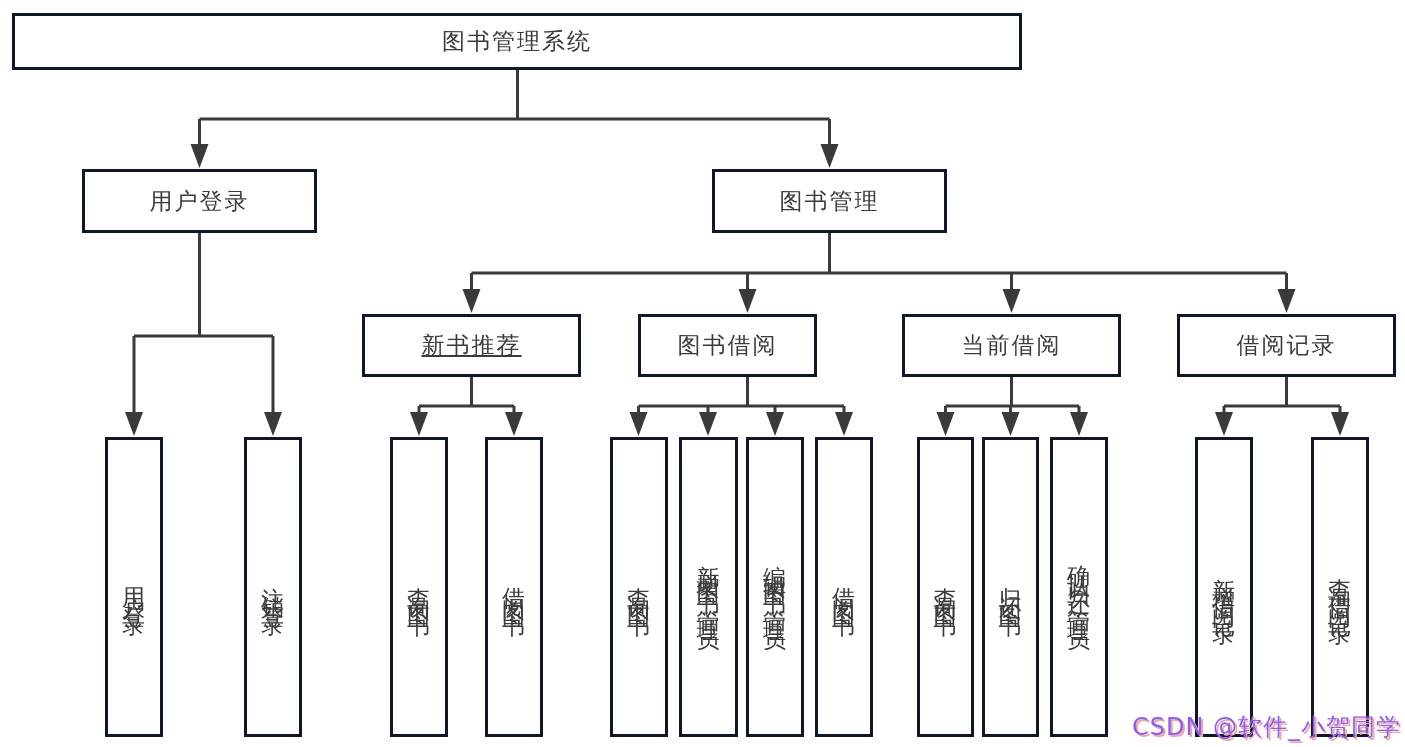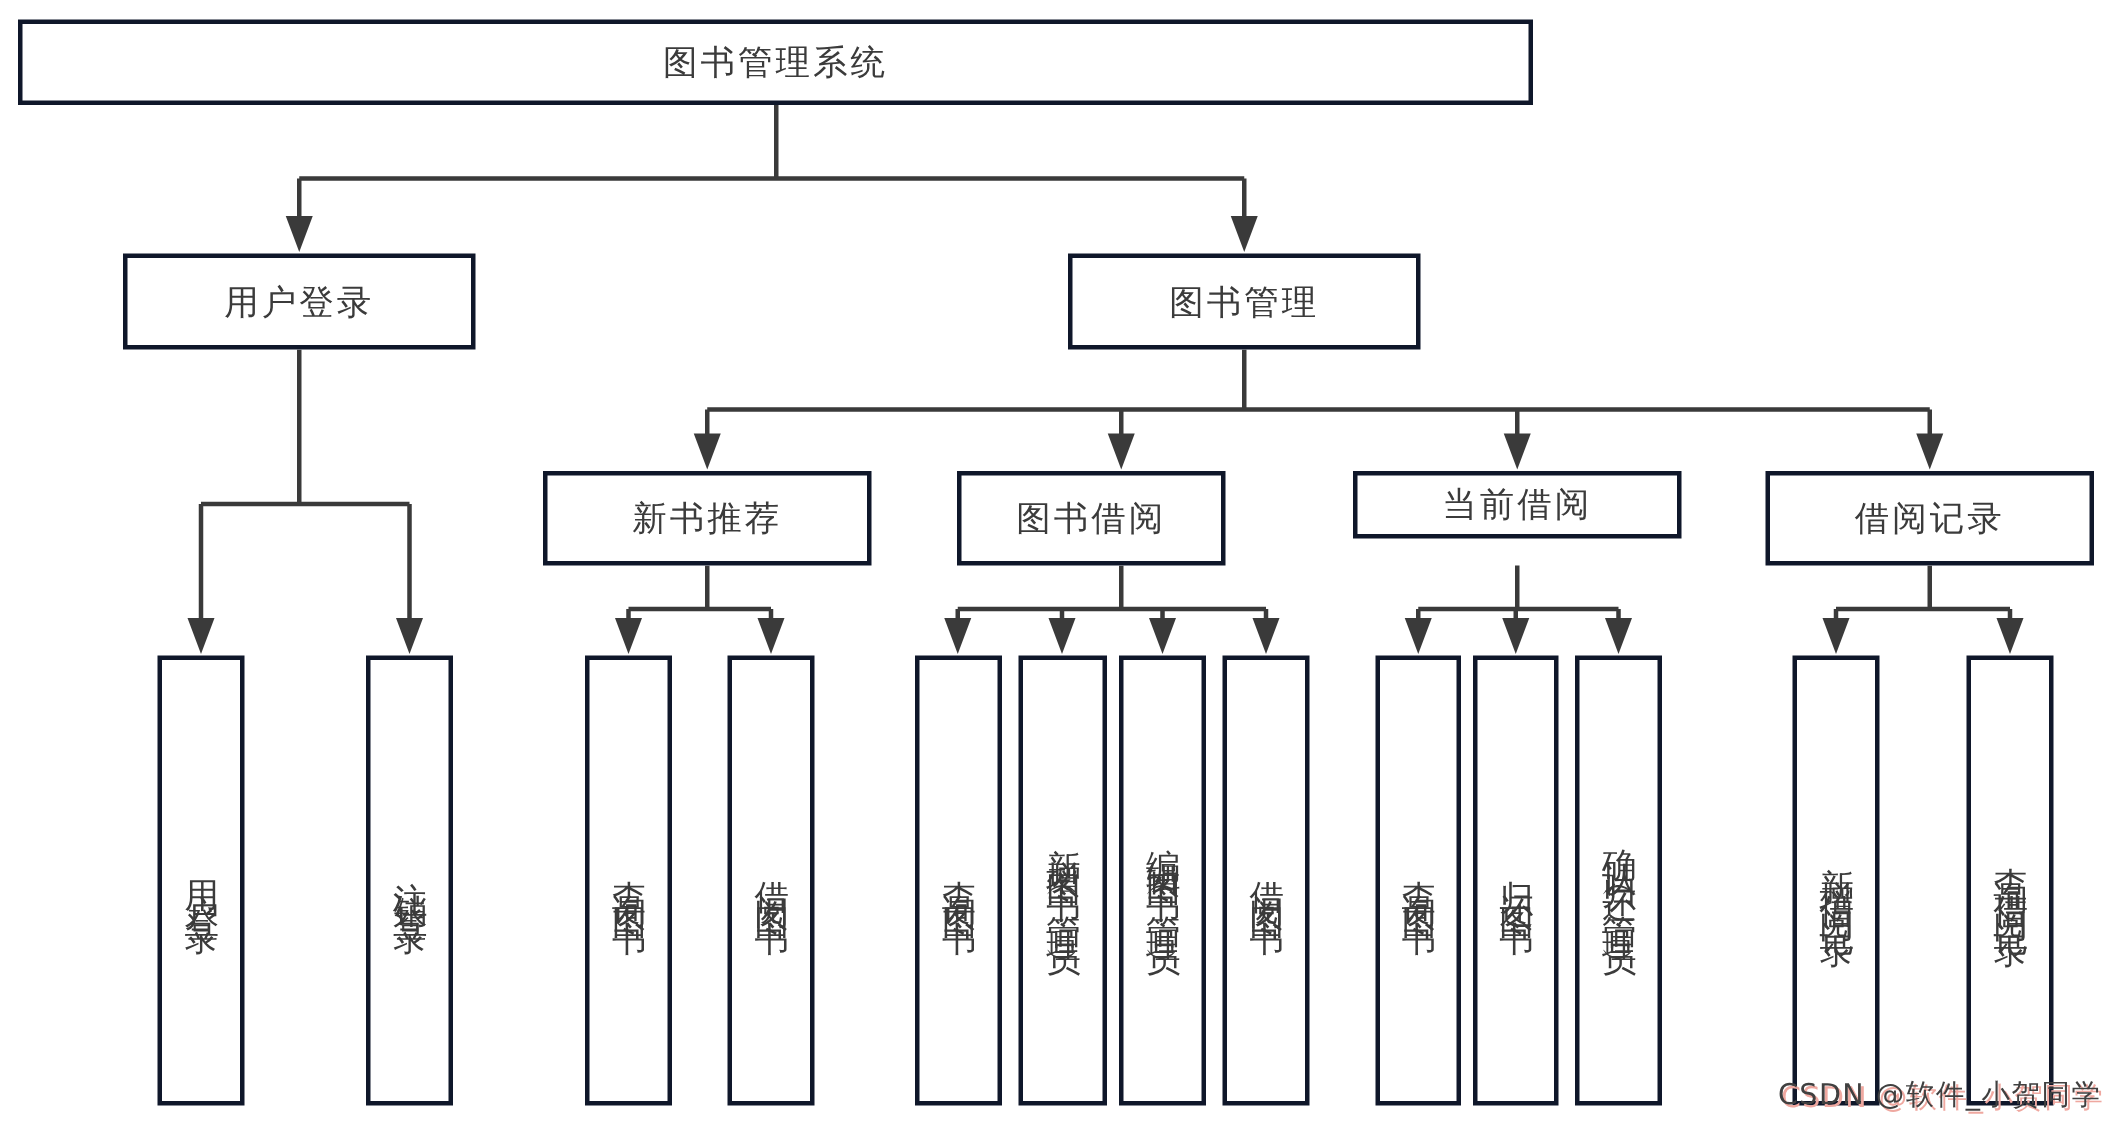--- a/index.html
+++ b/index.html
@@ -27,23 +27,23 @@
     text-orientation:mixed;
     font-size:23px;
     letter-spacing:9px;
     line-height:1.05;
     white-space:nowrap;
   }
   .watermark {
     position:absolute;
     right:4px; bottom:4px;
     z-index:3;
-    font-size:19px;
+    font-size:24px;
     letter-spacing:1px;
-    color:#404040;
+    color:#8b5cf6;
     text-shadow:2px 2px 0 #efa8a0;
     white-space:nowrap;
   }
 </style>
 </head>
 <body>
 
 <div class="canvas">
 
   <svg class="wires" width="1405" height="747" viewBox="0 0 1405 747">
@@ -90,27 +90,27 @@
     <span class="root-label">图书管理系统</span>
   </div>
 
   <div class="node" style="left:82px; top:169px; width:235px; height:64px;">
     <span class="h-label">用户登录</span>
   </div>
   <div class="node" style="left:712px; top:169px; width:235px; height:64px;text-align:right;">
     <span class="h-label">图书管理</span>
   </div>
 
-  <div class="node" style="left:362px; top:314px; width:219px; height:63px;">
+  <div class="node" style="left:362px; top:314px; width:219px; height:63px;text-decoration:underline;">
     <span class="h-label">新书推荐</span>
   </div>
   <div class="node" style="left:638px; top:314px; width:179px; height:63px;">
     <span class="h-label">图书借阅</span>
   </div>
-  <div class="node" style="left:902px; top:314px; width:219px; height:45px;">
+  <div class="node" style="left:902px; top:314px; width:219px; height:63px;">
     <span class="h-label">当前借阅</span>
   </div>
   <div class="node" style="left:1177px; top:314px; width:219px; height:63px;">
     <span class="h-label">借阅记录</span>
   </div>
 
   <div class="node leaf" style="left:105px; top:437px; width:58px; height:300px;">
     <span>用户登录</span>
   </div>
   <div class="node leaf" style="left:244px; top:437px; width:58px; height:300px;">

